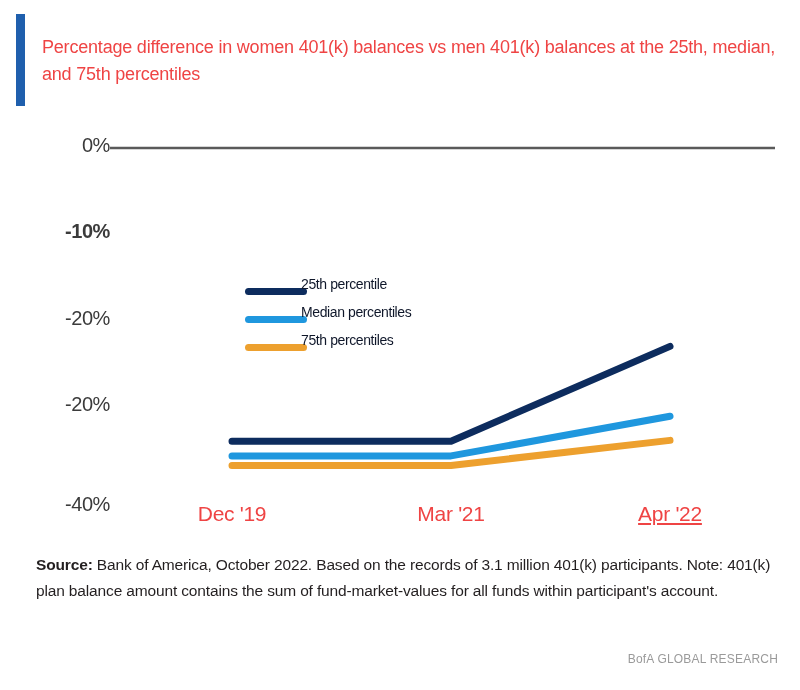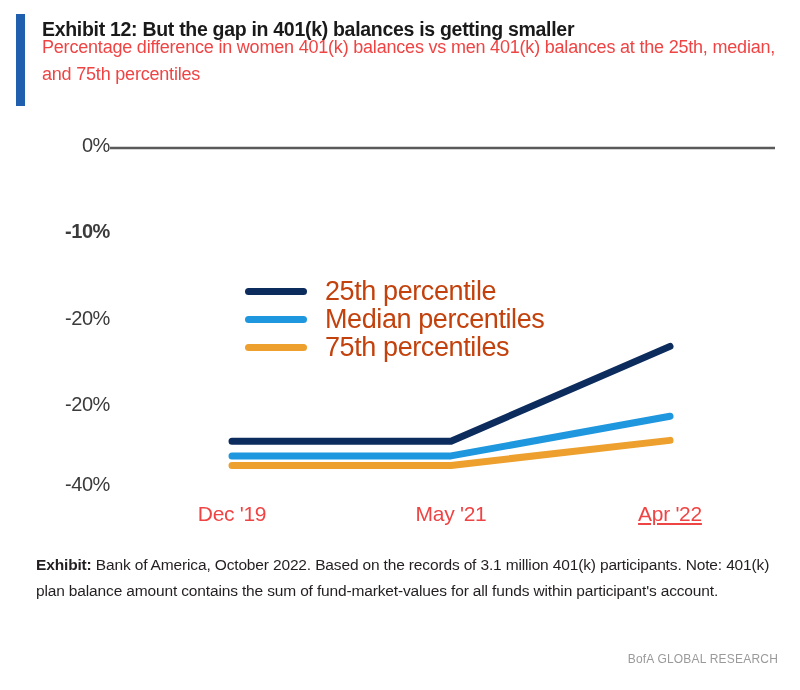--- a/index.html
+++ b/index.html
@@ -101,24 +101,24 @@
   .legend-swatch {
     position: absolute;
     left: 0;
     top: 10px;
     width: 62px;
     height: 7px;
     border-radius: 3.5px;
   }
   .legend-label {
     position: absolute;
-    left: 80px;
+    left: 56px;
     top: -2px;
-    font-size: 27px;
-    color: #c2410c;
+    font-size: 14px;
+    color: #0f172a;
     letter-spacing: -0.4px;
     white-space: nowrap;
   }
 
   
   #footer {
     position: absolute;
     left: 0;
     top: 552px;
     width: 800px;
@@ -143,46 +143,45 @@
     font-size: 12px;
     color: #9a9a9a;
     letter-spacing: 0.2px;
   }
 </style>
 </head>
 <body>
 
 <div id="header">
   <div id="accent-bar"></div>
-  <div id="title">Exhibit 12: But the gap in 401(k) balances is getting smaller</div>
   <div id="subtitle">Percentage difference in women 401(k) balances vs men 401(k) balances at the 25th, median, and 75th percentiles</div>
 </div>
 
 <div id="chart-area">
   <svg id="plot-svg" width="800" height="425">
     <g id="zero-line-group">
         <line x1="110" x2="775" y1="28" y2="28" stroke="#5a5a5a" stroke-width="2.4"></line>
       </g>
     <g id="series-group">
         <polyline points="232,321.25 451,321.25 670,226.37499999999997" fill="none" stroke="#0d2c5e" stroke-width="7" stroke-linecap="round" stroke-linejoin="round"></polyline>
         <polyline points="232,335.9125 451,335.9125 670,296.2375" fill="none" stroke="#1f97de" stroke-width="7" stroke-linecap="round" stroke-linejoin="round"></polyline>
         <polyline points="232,345.4 451,345.4 670,320.3875" fill="none" stroke="#eda02e" stroke-width="7" stroke-linecap="round" stroke-linejoin="round"></polyline>
       </g>
   </svg>
 
   <div id="y-axis-labels">
       <div class="y-tick-label" style="top: 14px;">0%</div>
       <div class="y-tick-label" style="top: 100.25px; font-weight: bold;">-10%</div>
       <div class="y-tick-label" style="top: 186.5px;">-20%</div>
       <div class="y-tick-label" style="top: 272.75px;">-20%</div>
-      <div class="y-tick-label" style="top: 353px;">-40%</div>
+      <div class="y-tick-label" style="top: 373px;">-40%</div>
     </div>
   <div id="x-axis-labels">
       <div class="x-tick-label" style="left: 152px;">Dec '19</div>
-      <div class="x-tick-label" style="left: 371px;">May '21</div>
+      <div class="x-tick-label" style="left: 371px;">Mar '21</div>
       <div class="x-tick-label" style="left: 590px; text-decoration: underline;">Apr '22</div>
     </div>
 
   <div id="legend">
       <div class="legend-row">
         <span class="legend-swatch" style="background: rgb(13, 44, 94);"></span>
         <span class="legend-label">25th percentile</span>
       </div>
       <div class="legend-row">
         <span class="legend-swatch" style="background: rgb(31, 151, 222);"></span>
@@ -190,16 +189,16 @@
       </div>
       <div class="legend-row">
         <span class="legend-swatch" style="background: rgb(237, 160, 46);"></span>
         <span class="legend-label">75th percentiles</span>
       </div>
     </div>
 </div>
 
 <div id="footer">
   <div id="source-note">
-    <b>Exhibit:</b><span> Bank of America, October 2022. Based on the records of 3.1 million 401(k) participants. Note: 401(k) plan balance amount contains the sum of fund-market-values for all funds within participant's account.</span>
+    <b>Source:</b><span> Bank of America, October 2022. Based on the records of 3.1 million 401(k) participants. Note: 401(k) plan balance amount contains the sum of fund-market-values for all funds within participant's account.</span>
   </div>
   <div id="attribution">BofA GLOBAL RESEARCH</div>
 </div>
 
 </body></html>

